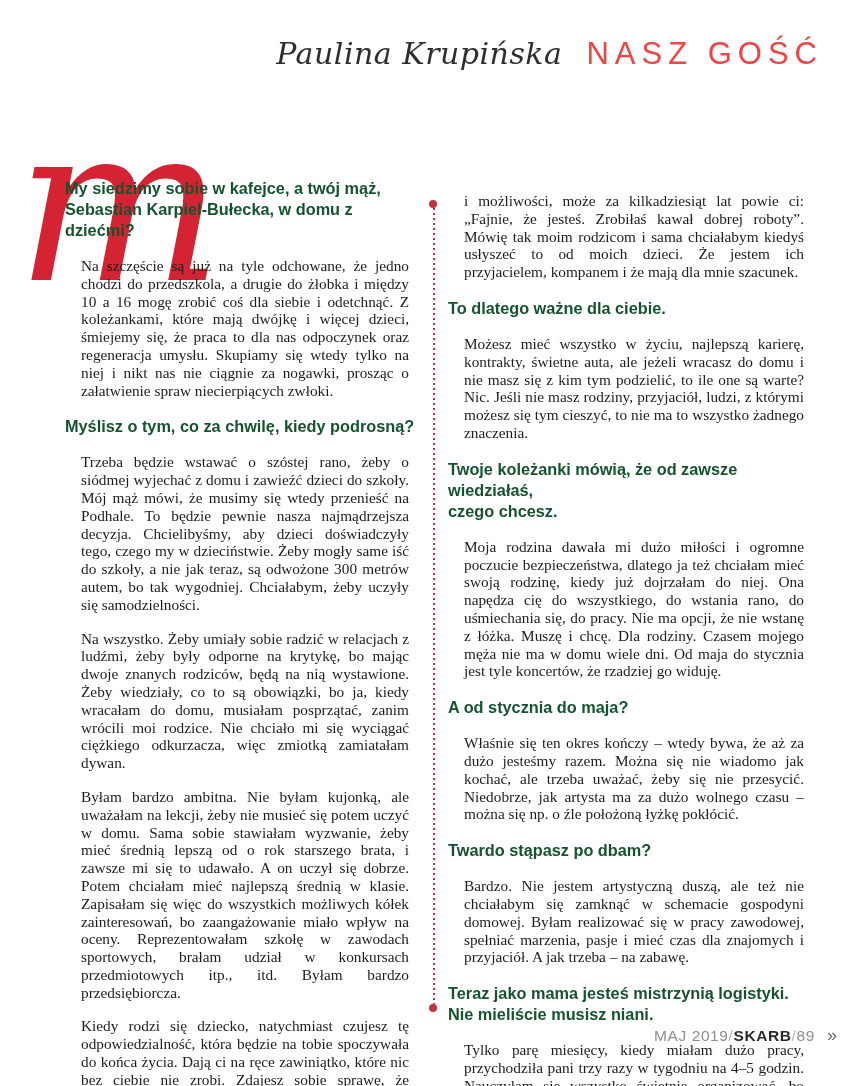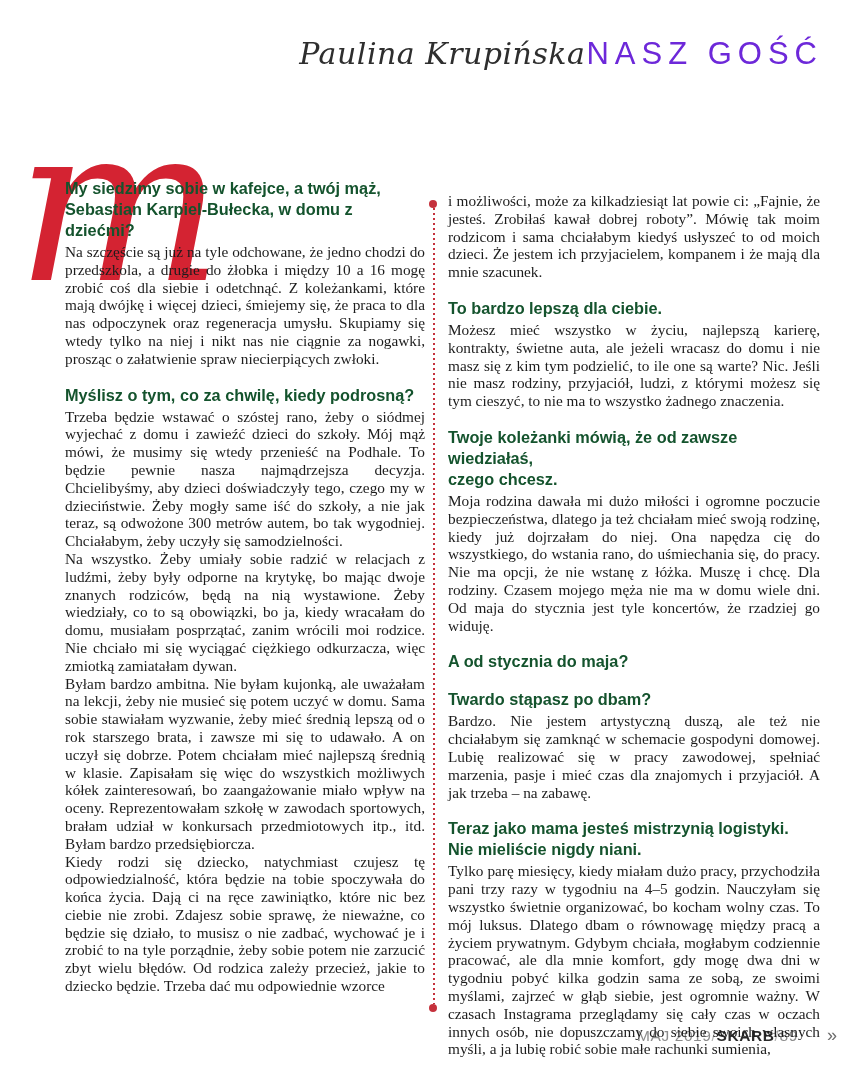--- a/index.html
+++ b/index.html
@@ -5,30 +5,30 @@
   html,body{margin:0;padding:0;}
   body{
     width:867px;height:1086px;background:#ffffff;position:relative;
     font-family:"Liberation Sans",sans-serif;overflow:hidden;
   }
   .page{position:absolute;inset:0;background:#ffffff;}
 
   
   .header{
     position:absolute;top:36px;right:44px;
-    display:flex;align-items:baseline;gap:1px;white-space:nowrap;
+    display:flex;align-items:baseline;gap:24px;white-space:nowrap;
   }
   .author{
     font-family:"DejaVu Serif","Liberation Serif",serif;
     font-style:italic;font-weight:400;font-size:30px;color:#2e2e2e;
     letter-spacing:0.5px;
   }
   .section-title{
     font-family:"Liberation Sans",sans-serif;font-weight:300;
-    font-size:31px;color:#6d28d9;letter-spacing:6px;
+    font-size:31px;color:#ef4444;letter-spacing:6px;
   }
 
   
   .dropcap{
     position:absolute;left:16px;top:96px;z-index:0;
     font-family:"DejaVu Serif","Liberation Serif",serif;
     font-style:italic;font-size:218px;line-height:1;color:#d42332;
     user-select:none;
   }
 
@@ -38,41 +38,41 @@
   .col-right{left:448px;top:192px;width:372px;}
 
   .q{
     font-family:"Liberation Sans",sans-serif;font-weight:700;
     font-size:16.3px;line-height:21px;color:#14532d;
     margin:17px 0 2px 0;white-space:pre-line;
   }
   .qa:first-child .q{margin-top:0;}
   .a{
     font-family:"Liberation Serif",serif;font-size:15.3px;line-height:17.8px;
-    color:#1c1c1c;text-align:justify;margin:0;
+    color:#1c1c1c;text-align:justify;margin:16px;
   }
   .a.cont{margin-top:0;}
 
   
   .divider{position:absolute;left:429px;top:200px;width:9px;height:812px;z-index:0;}
   .divider .line{
     position:absolute;left:3.5px;top:8px;bottom:8px;width:2px;
     background:repeating-linear-gradient(to bottom,#c5313c 0 2px,transparent 2px 5px);
   }
   .divider .dot{
     position:absolute;left:0;width:8px;height:8px;border-radius:50%;
     background:#c5313c;
   }
   .divider .dot.top{top:0;}
   .divider .dot.bottom{bottom:0;}
 
   
   .footer{
     position:absolute;top:1025px;right:30px;
-    display:flex;align-items:center;gap:29px;
+    display:flex;align-items:center;gap:12px;
     font-family:"Liberation Sans",sans-serif;font-size:15.5px;color:#8d8d8d;
     letter-spacing:0.6px;white-space:nowrap;
   }
   .footer .mag{font-weight:700;color:#2a2a2a;}
   .footer .sep{color:#b5b5b5;}
   .footer .arrow{font-size:18px;color:#6e6e6e;letter-spacing:0;}
 </style>
 </head>
 <body>
 
@@ -110,38 +110,39 @@
     <section class="qa">
       <p class="a">Kiedy rodzi się dziecko, natychmiast czujesz tę odpowiedzialność, która będzie na tobie spoczywała do końca życia. Dają ci na ręce zawiniątko, które nic bez ciebie nie zrobi. Zdajesz sobie sprawę, że nieważne, co będzie się działo, to musisz o nie zadbać, wychować je i zrobić to na tyle porządnie, żeby sobie potem nie zarzucić zbyt wielu błędów. Od rodzica zależy przecież, jakie to dziecko będzie. Trzeba dać mu odpowiednie wzorce</p>
     </section>
   </div>
 
   <div class="col col-right">
     <section class="qa">
       <p class="a cont">i możliwości, może za kilkadziesiąt lat powie ci: „Fajnie, że jesteś. Zrobiłaś kawał dobrej roboty”. Mówię tak moim rodzicom i sama chciałabym kiedyś usłyszeć to od moich dzieci. Że jestem ich przyjacielem, kompanem i że mają dla mnie szacunek.</p>
     </section>
     <section class="qa">
-      <h3 class="q">To bardzo lepszą dla ciebie.</h3>
+      <h3 class="q">To dlatego ważne dla ciebie.</h3>
       <p class="a">Możesz mieć wszystko w życiu, najlepszą karierę, kontrakty, świetne auta, ale jeżeli wracasz do domu i nie masz się z kim tym podzielić, to ile one są warte? Nic. Jeśli nie masz rodziny, przyjaciół, ludzi, z którymi możesz się tym cieszyć, to nie ma to wszystko żadnego znaczenia.</p>
     </section>
     <section class="qa">
       <h3 class="q">Twoje koleżanki mówią, że od zawsze wiedziałaś,
 czego chcesz.</h3>
       <p class="a">Moja rodzina dawała mi dużo miłości i ogromne poczucie bezpieczeństwa, dlatego ja też chciałam mieć swoją rodzinę, kiedy już dojrzałam do niej. Ona napędza cię do wszystkiego, do wstania rano, do uśmiechania się, do pracy. Nie ma opcji, że nie wstanę z łóżka. Muszę i chcę. Dla rodziny. Czasem mojego męża nie ma w domu wiele dni. Od maja do stycznia jest tyle koncertów, że rzadziej go widuję.</p>
     </section>
     <section class="qa">
       <h3 class="q">A od stycznia do maja?</h3>
+      <p class="a">Właśnie się ten okres kończy – wtedy bywa, że aż za dużo jesteśmy razem. Można się nie wiadomo jak kochać, ale trzeba uważać, żeby się nie przesycić. Niedobrze, jak artysta ma za dużo wolnego czasu – można się np. o źle położoną łyżkę pokłócić.</p>
     </section>
     <section class="qa">
       <h3 class="q">Twardo stąpasz po dbam?</h3>
-      <p class="a">Bardzo. Nie jestem artystyczną duszą, ale też nie chciałabym się zamknąć w schemacie gospodyni domowej. Lubię realizować się w pracy zawodowej, spełniać marzenia, pasje i mieć czas dla znajomych i przyjaciół. A jak trzeba – na zabawę.</p>
+      <p class="a">Bardzo. Nie jestem artystyczną duszą, ale też nie chciałabym się zamknąć w schemacie gospodyni domowej. Byłam realizować się w pracy zawodowej, spełniać marzenia, pasje i mieć czas dla znajomych i przyjaciół. A jak trzeba – na zabawę.</p>
     </section>
     <section class="qa">
       <h3 class="q">Teraz jako mama jesteś mistrzynią logistyki.
-Nie mieliście nigdy niani.</h3>
+Nie mieliście musisz niani.</h3>
       <p class="a">Tylko parę miesięcy, kiedy miałam dużo pracy, przychodziła pani trzy razy w tygodniu na 4–5 godzin. Nauczyłam się wszystko świetnie organizować, bo kocham wolny czas. To mój luksus. Dlatego dbam o równowagę między pracą a życiem prywatnym. Gdybym chciała, mogłabym codziennie pracować, ale dla mnie komfort, gdy mogę dwa dni w tygodniu pobyć kilka godzin sama ze sobą, ze swoimi myślami, zajrzeć w głąb siebie, jest ogromnie ważny. W czasach Instagrama przeglądamy się cały czas w oczach innych osób, nie dopuszczamy do siebie swoich własnych myśli, a ja lubię robić sobie małe rachunki sumienia,</p>
     </section>
   </div>
 
   <div class="footer">
     <span><span>MAJ 2019</span><span class="sep">/</span><span class="mag">SKARB</span><span class="sep">/</span><span>89</span></span>
     <span class="arrow">»</span>
   </div>
 
 </div>

